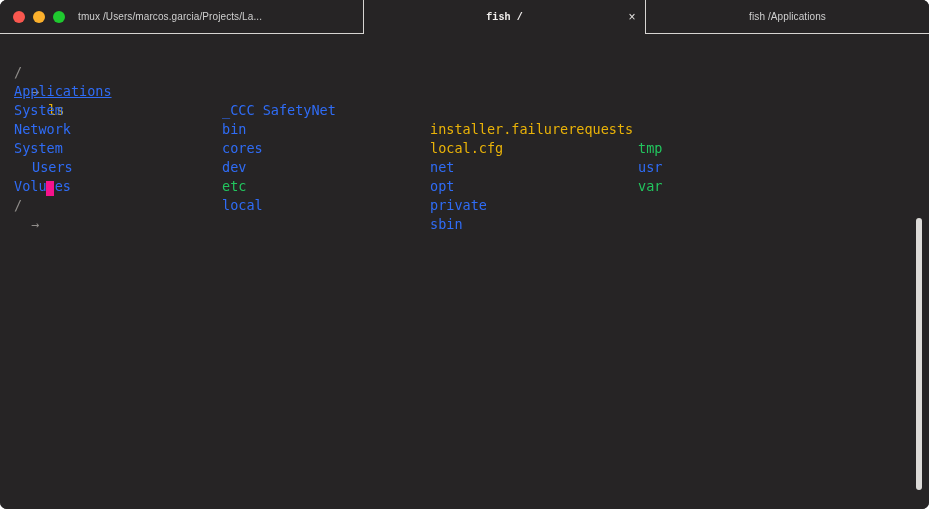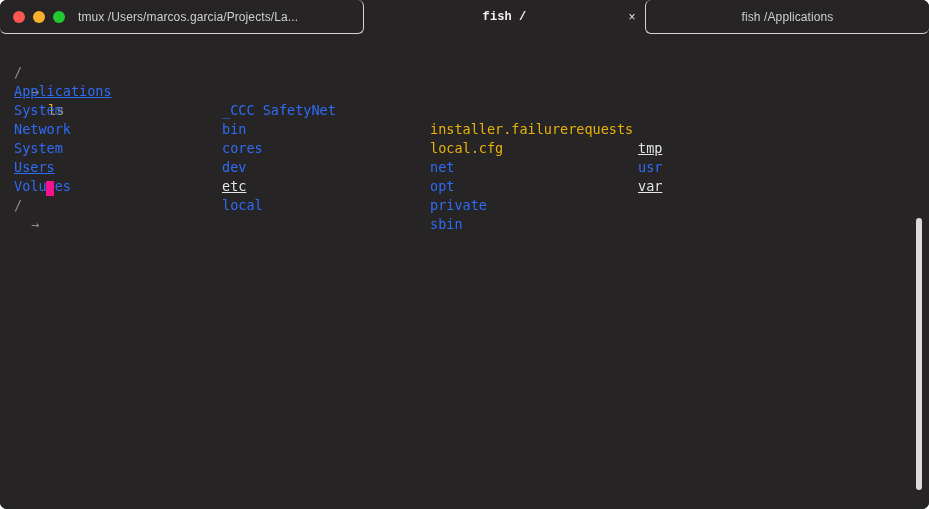--- a/index.html
+++ b/index.html
@@ -59,27 +59,26 @@
 
   .tab {
     position: absolute;
     top: 0;
     height: 34px;
     box-sizing: border-box;
     display: flex;
     align-items: center;
     justify-content: center;
     font-family: "Liberation Sans", sans-serif;
-    font-size: 12px;
+    font-size: 10px;
     letter-spacing: 0.1px;
     color: #cfcfcf;
     background: #262425;
     white-space: nowrap;
     overflow: hidden;
-    border-radius: 6px;
   }
   .tab-1 {
     left: 0px;
     width: 364px;
     border-right: 1.5px solid #d6d4d2;
     border-bottom: 1.5px solid #d6d4d2;
     padding-left: 78px;
     justify-content: flex-start;
   }
   .tab-2 {
@@ -136,21 +135,21 @@
 
   .cell {
     position: absolute;
     white-space: pre;
     font-family: "DejaVu Sans Mono", monospace;
     font-size: 13.5px;
     line-height: 19px;
   }
 
   .c-blue  { color: #2f6cf6; }
-  .c-pink  { color: #e5e5e5; text-decoration: underline; }
+  .c-pink  { color: #22c55e; }
   .c-white { color: #eab308; }
   .c-dim   { color: #908d8a; }
 
   .cursor {
     display: inline-block;
     width: 8px;
     height: 15px;
     background: #f5128c;
     vertical-align: -3px;
   }
@@ -231,21 +230,21 @@
       <span class="cell c-pink" style="left:638px;text-align:center;">var</span>
     </div>
 
     <div class="term-line" style="top:85px;padding-left:47px;">
       <span class="cell c-blue" style="left:14px;">System</span>
       <span class="cell c-blue" style="left:222px;">dev</span>
       <span class="cell c-blue" style="left:430px;">opt</span>
     </div>
 
     <div class="term-line" style="top:104px;">
-      <span class="cell c-blue" style="left:14px;text-decoration:underline;">Users</span>
+      <span class="cell c-blue" style="left:32px;">Users</span>
       <span class="cell c-pink" style="left:222px;">etc</span>
       <span class="cell c-blue" style="left:430px;">private</span>
     </div>
 
     <div class="term-line" style="top:123px;">
       <span class="cell c-blue" style="left:14px;">Volumes</span>
       <span class="cell c-blue" style="left:222px;">local</span>
       <span class="cell c-blue" style="left:430px;">sbin</span>
     </div>
 

